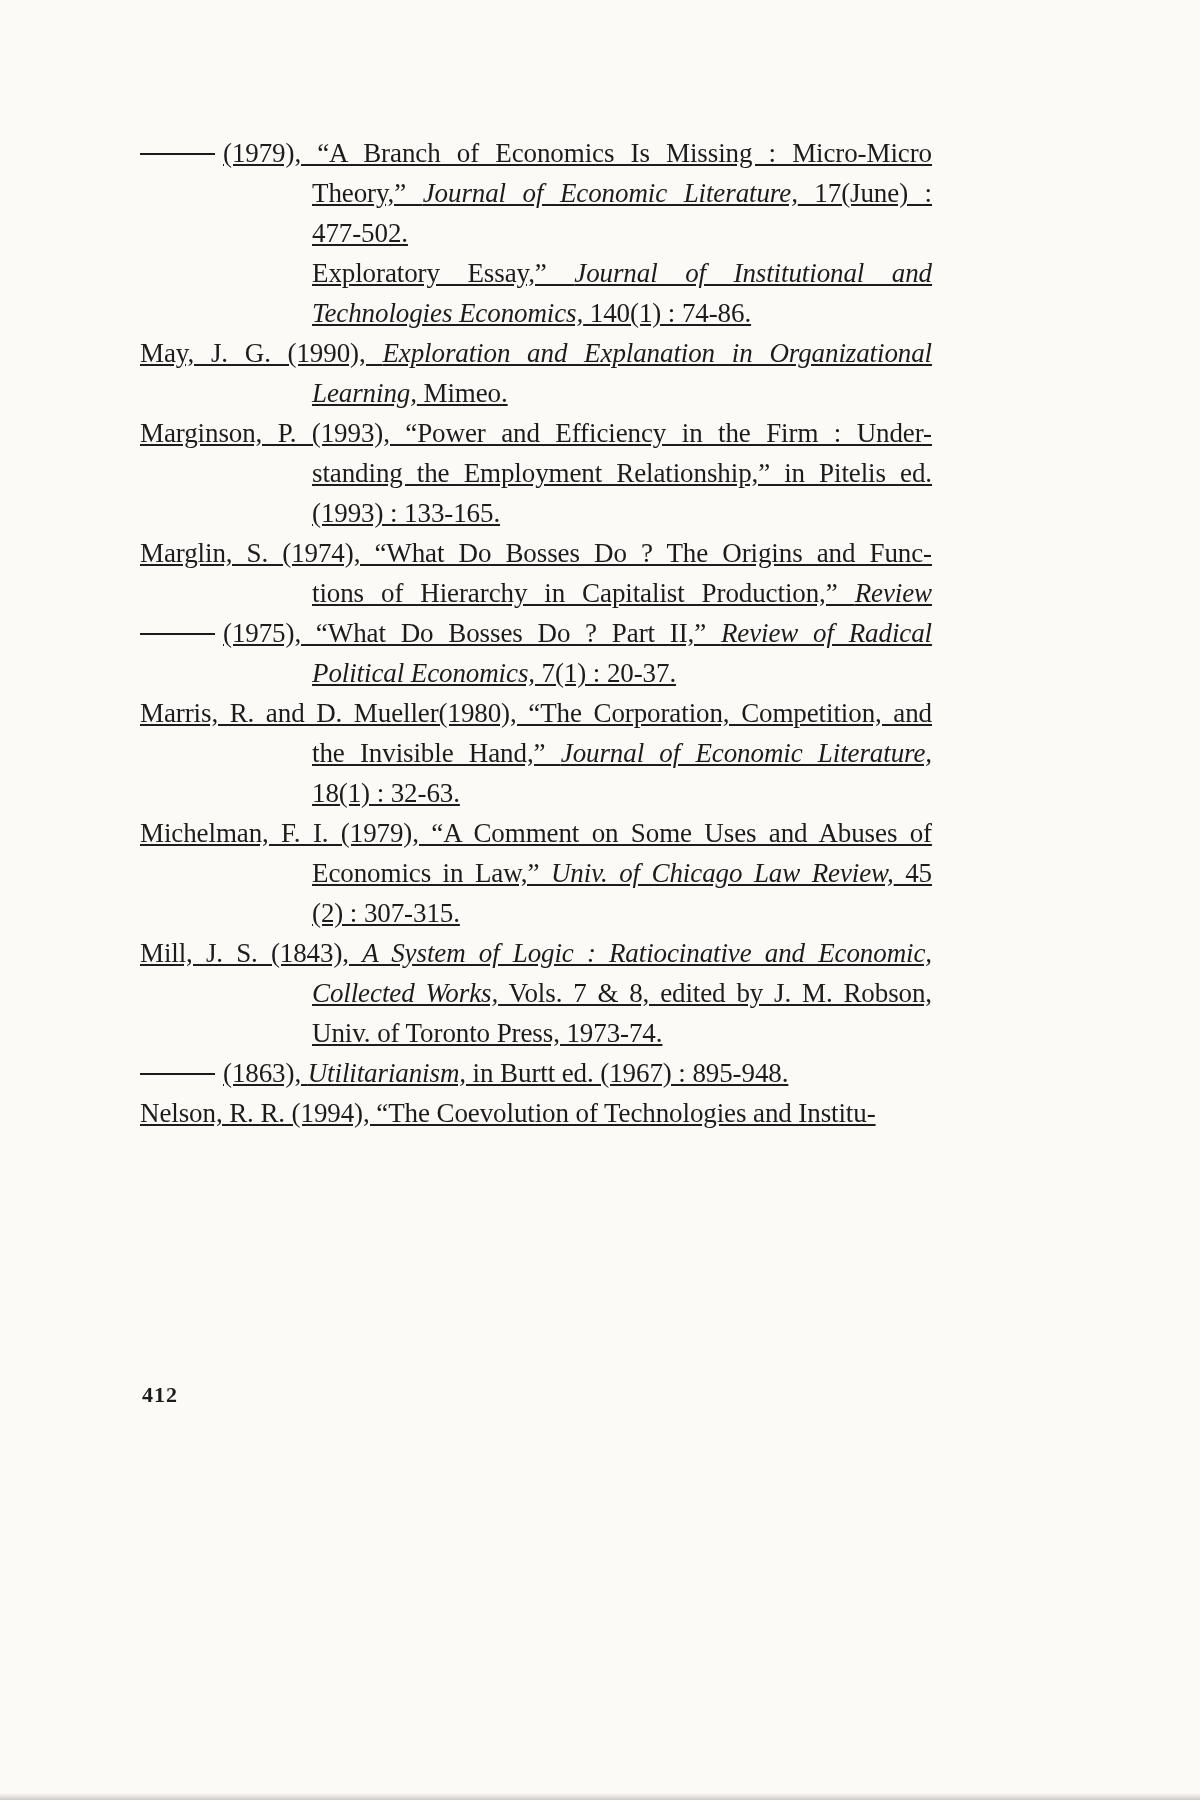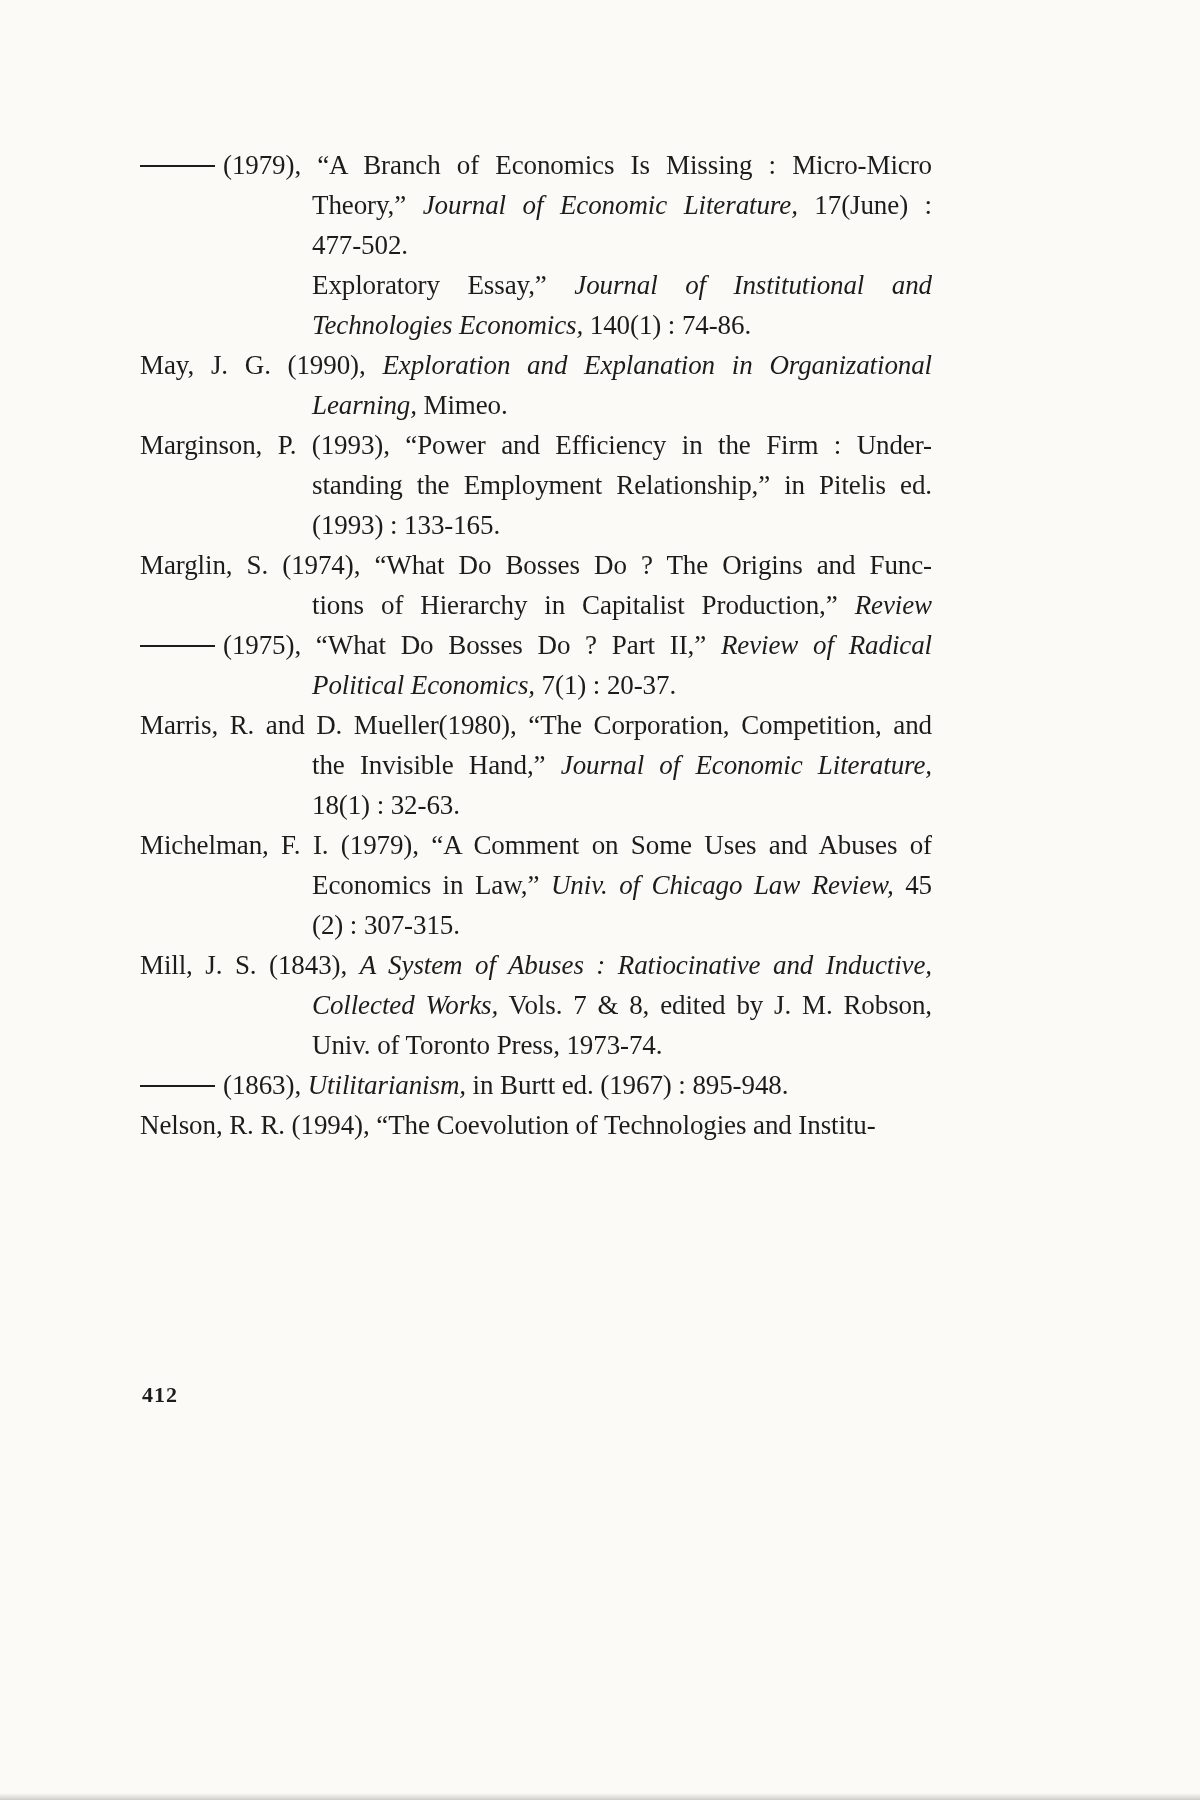--- a/index.html
+++ b/index.html
@@ -26,25 +26,26 @@
   .edge-bottom {
     position: absolute;
     left: 0; right: 0; bottom: 0;
     height: 7px;
     background: linear-gradient(to bottom, rgba(0,0,0,0), rgba(0,0,0,0.18));
   }
 
   .refs {
     position: absolute;
     left: 140px;
-    top: 145px;
+    top: 133px;
     width: 792px;
     font-size: 27px;
     line-height: 40px;
     letter-spacing: -0.1px;
+    text-decoration: underline;
   }
 
   .line {
     text-align: justify;
     text-align-last: justify;
   }
   .line.final {
     text-align-last: left;
   }
   .line.cont {
@@ -106,21 +107,21 @@
         <div class="line"><span class="rm">Marris, R. and D. Mueller(1980), “The Corporation, Competition, and</span></div>
         <div class="line cont"><span class="rm">the Invisible Hand,” </span><span class="it">Journal of Economic Literature,</span></div>
         <div class="line cont final"><span class="rm">18(1) : 32-63.</span></div>
       </div>
       <div class="ref">
         <div class="line"><span class="rm">Michelman, F. I. (1979), “A Comment on Some Uses and Abuses of</span></div>
         <div class="line cont"><span class="rm">Economics in Law,” </span><span class="it">Univ. of Chicago Law Review,</span><span class="rm"> 45</span></div>
         <div class="line cont final"><span class="rm">(2) : 307-315.</span></div>
       </div>
       <div class="ref">
-        <div class="line"><span class="rm">Mill, J. S. (1843), </span><span class="it">A System of Abuses : Ratiocinative and Inductive,</span></div>
+        <div class="line"><span class="rm">Mill, J. S. (1843), </span><span class="it">A System of Logic : Ratiocinative and Economic,</span></div>
         <div class="line cont"><span class="it">Collected Works,</span><span class="rm"> Vols. 7 &amp; 8, edited by J. M. Robson,</span></div>
         <div class="line cont final"><span class="rm">Univ. of Toronto Press, 1973-74.</span></div>
       </div>
       <div class="ref">
         <div class="line final"><span class="dash"></span><span class="rm">(1863), </span><span class="it">Utilitarianism,</span><span class="rm"> in Burtt ed. (1967) : 895-948.</span></div>
       </div>
       <div class="ref">
         <div class="line final"><span class="rm">Nelson, R. R. (1994), “The Coevolution of Technologies and Institu-</span></div>
       </div>
     </section>

